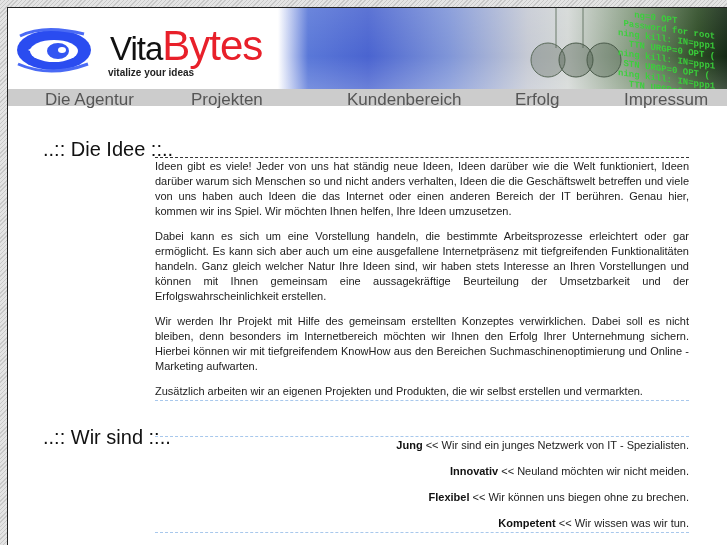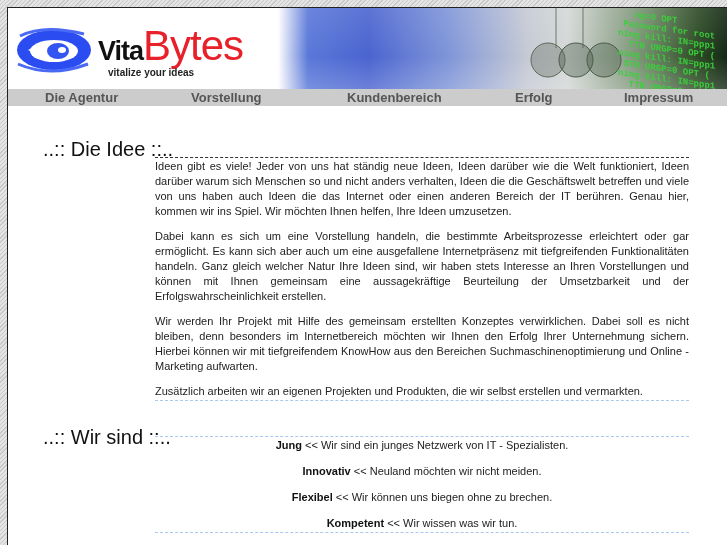--- a/index.html
+++ b/index.html
@@ -18,53 +18,53 @@
   .header {
     position: relative; height: 81px; overflow: hidden;
     background: linear-gradient(90deg, #ffffff 0px, #ffffff 270px, #5a78d8 300px, #4a64d0 360px, #7f95d8 440px, #c6cad4 520px, #d4d8d6 560px, #6f8a68 640px, #2c4a24 690px, #0c1c10 730px);
   }
   .header .overlay {
     position: absolute; left: 270px; top: 0; width: 460px; height: 81px;
     background: linear-gradient(180deg, rgba(255,255,255,0.10), rgba(255,255,255,0) 60%, rgba(255,255,255,0.18));
   }
   .logo { position: absolute; left: 6px; top: 18px; width: 80px; height: 48px; }
   .brand { position: absolute; left: 90px; top: 14px; height: 50px; white-space: nowrap; }
-  .brand .vita { font-size: 27px; font-weight: bold; color: #111; letter-spacing: -1px; }
+  .brand .vita { font-size: 33px; font-weight: normal; color: #111; letter-spacing: -1px; margin-left: 12px; }
   .brand .bytes { font-size: 42px; font-weight: normal; color: #e8202a; letter-spacing: -1px; text-align: center; }
   .tagline { position: absolute; left: 100px; top: 59px; font-size: 10px; color: #222; font-weight: bold; letter-spacing: 0px; text-align: center; }
   .balls { position: absolute; left: 520px; top: 0; width: 100px; height: 81px; }
   .code {
     position: absolute; left: 610px; top: 0; width: 120px; height: 81px;
     font-family: "Liberation Mono", monospace; font-size: 9px; line-height: 10px;
     color: #39d23a; font-weight: bold; transform: skewY(8deg); transform-origin: left top;
     white-space: pre; opacity: 0.95;
   }
   .nav {
     height: 17px; background: #cccccc; display: flex; align-items: center;
     position: relative;
   }
   .nav a {
     position: absolute; top: 1px;
-    font-size: 13px; color: #555555; text-decoration: none; font-weight: bold;
+    font-size: 17px; color: #555555; text-decoration: none; font-weight: normal;
     font-family: "Liberation Sans", sans-serif;
   }
   .content { position: relative; }
   .section-title {
     position: absolute; left: 35px; font-size: 20px; color: #111;
   }
   .text-col {
     position: absolute; left: 147px; width: 534px;
     font-size: 11px; line-height: 15px; color: #222;
     text-align: justify;
   }
   .text-col p { margin: 0 0 10px 0; }
   .dash-top-black { border-top: 1px dashed #333; }
   .dash-bottom-blue { border-bottom: 1px dashed #a8c8ec; }
   .dash-top-blue { border-top: 1px dashed #a8c8ec; }
-  .wir p { margin: 0 0 11px 0; text-align: center; }
+  .wir p { margin: 0 0 11px 0; text-align: right; }
   .wir b { color: #111; }
 </style>
 </head>
 <body>
 
 <div class="page">
   <div class="header">
     <div class="overlay"></div>
 
     <svg class="logo" viewBox="0 0 80 48">
@@ -95,21 +95,21 @@
 <span>ning kill: IN=ppp1</span>
 <span>  TTN URGP=0 OPT (</span>
 <span>ning kill: IN=ppp1</span>
 <span> STN URGP=0 OPT (</span>
 <span>ning kill: IN=ppp1</span>
 <span>  TTN URGP=0 OPT</span></div>
   </div>
 
   <div class="nav">
     <a href="#" style="left:37px">Die Agentur</a>
-    <a href="#" style="left:183px">Vorstellung</a>
+    <a href="#" style="left:183px">Projekten</a>
     <a href="#" style="left:339px">Kundenbereich</a>
     <a href="#" style="left:507px">Erfolg</a>
     <a href="#" style="left:616px">Impressum</a>
   </div>
 
   <div class="content">
     <div class="section-title" style="top:32px">..:: Die Idee ::..</div>
     <div class="text-col" style="top:51px">
       <div class="dash-top-black"></div>
       <p style="margin-top:1px">Ideen gibt es viele! Jeder von uns hat ständig neue Ideen, Ideen darüber wie die Welt funktioniert, Ideen darüber warum sich Menschen so und nicht anders verhalten, Ideen die die Geschäftswelt betreffen und viele von uns haben auch Ideen die das Internet oder einen anderen Bereich der IT berühren. Genau hier, kommen wir ins Spiel. Wir möchten Ihnen helfen, Ihre Ideen umzusetzen.</p>

